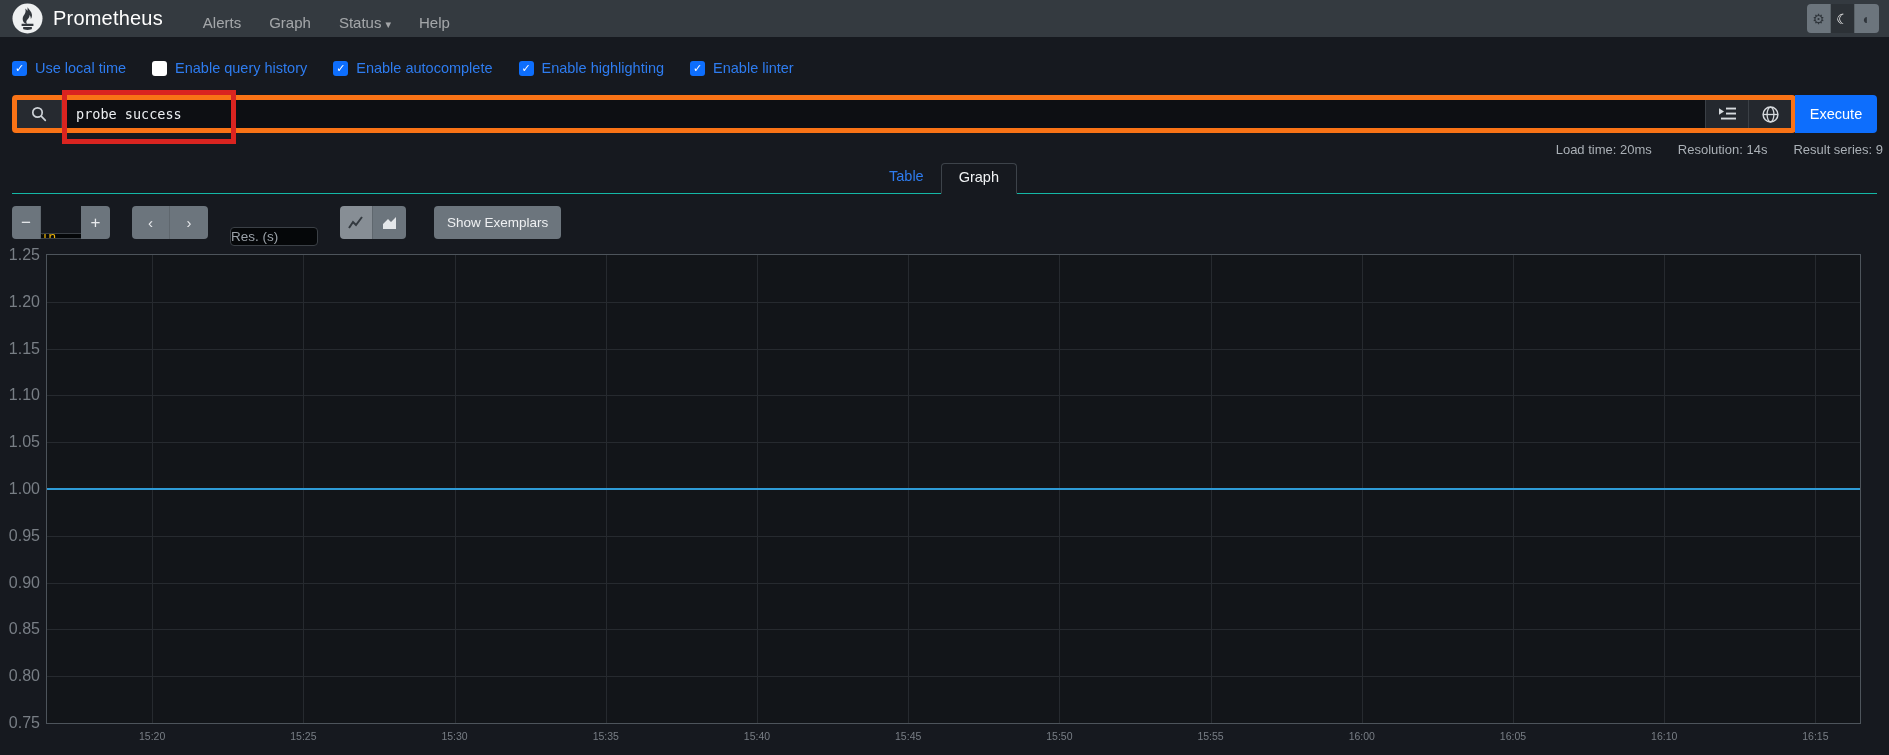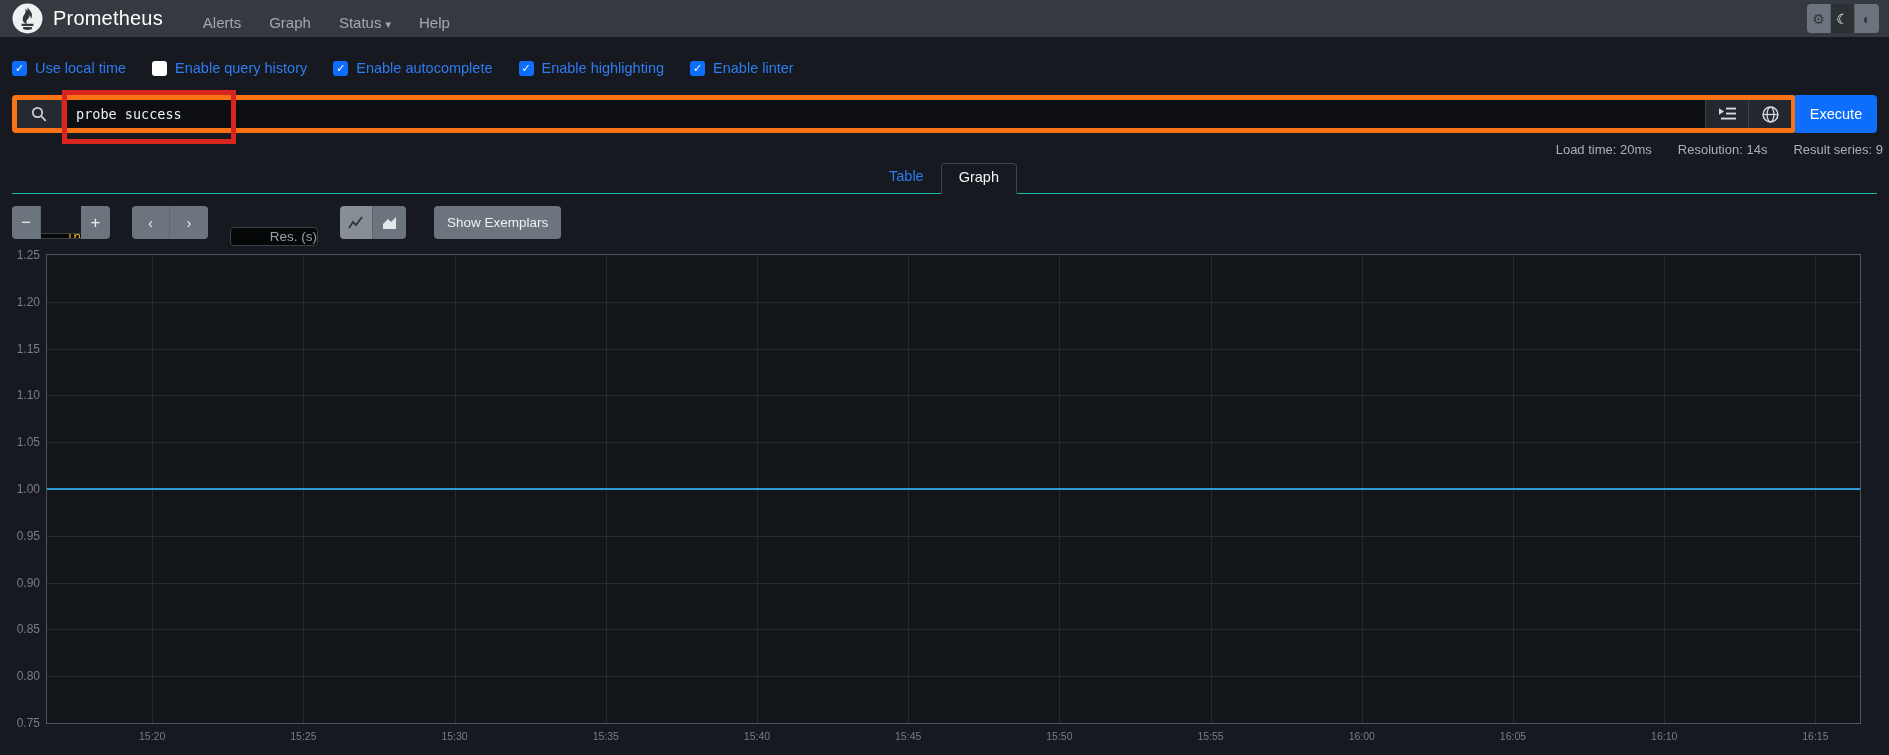--- a/index.html
+++ b/index.html
@@ -87,21 +87,21 @@
   }
   
   .controls { display:flex; align-items:center; margin:12px 12px 0 12px; height:33px; gap:22px; }
   .ctl-group { display:flex; height:33px; border-radius:4px; overflow:hidden; }
   .ctl-btn {
     background:#6c757d; color:#e8eaed; border:none; cursor:pointer; font-size:15px;
     display:flex; align-items:center; justify-content:center;
   }
   .ctl-btn.seg { border-right:1px solid #5f676e; }
   .ctl-input {
-    background:#050709; border:1px solid #3b4046; color:#eab308; text-align:right;
+    background:#050709; border:1px solid #3b4046; color:#eab308; text-align:left;
     font-size:13.5px; outline:none;margin-top:27px;
   }
   .ctl-input::placeholder { color:#9aa1a8; }
   .w-minus,.w-plus { width:29px; font-size:17px; }
   .w-range { width:40px; border-left:none; border-right:none; }
   .w-chev { width:38px; font-size:15px; }
   .w-end { width:186px; border-left:none; border-right:none; }
   .w-res { width:88px; border-radius:4px; height:19px; }
   .charttype-btn { width:33px; }
   .charttype-btn.active { background:#878e95; }
@@ -110,21 +110,21 @@
     padding:0 13px; font-size:13.5px; cursor:pointer; margin-left:6px;
   }
   
   .chart-area {
     position:relative; margin:15px 28px 0 46px; height:470px;
     border:1px solid #4d545b; background:#121519; cursor:crosshair;
   }
   .gridline-h { position:absolute; left:0; right:0; height:1px; background:#262a2f; }
   .gridline-v { position:absolute; top:0; bottom:0; width:1px; background:#262a2f; }
   .ytick {
-    position:absolute; right:calc(100% + 7px); font-size:12px; color:#787e85;
+    position:absolute; right:calc(100% + 7px); font-size:16px; color:#787e85;
     transform:translateY(-50%); white-space:nowrap;
   }
   .xtick {
     position:absolute; top:calc(100% + 7px); font-size:10.5px; color:#787e85;
     transform:translateX(-50%); white-space:nowrap;
   }
   .series-svg { position:absolute; inset:0; width:100%; height:100%; overflow:visible; }
   svg { display:block; }
 </style>
 </head>

